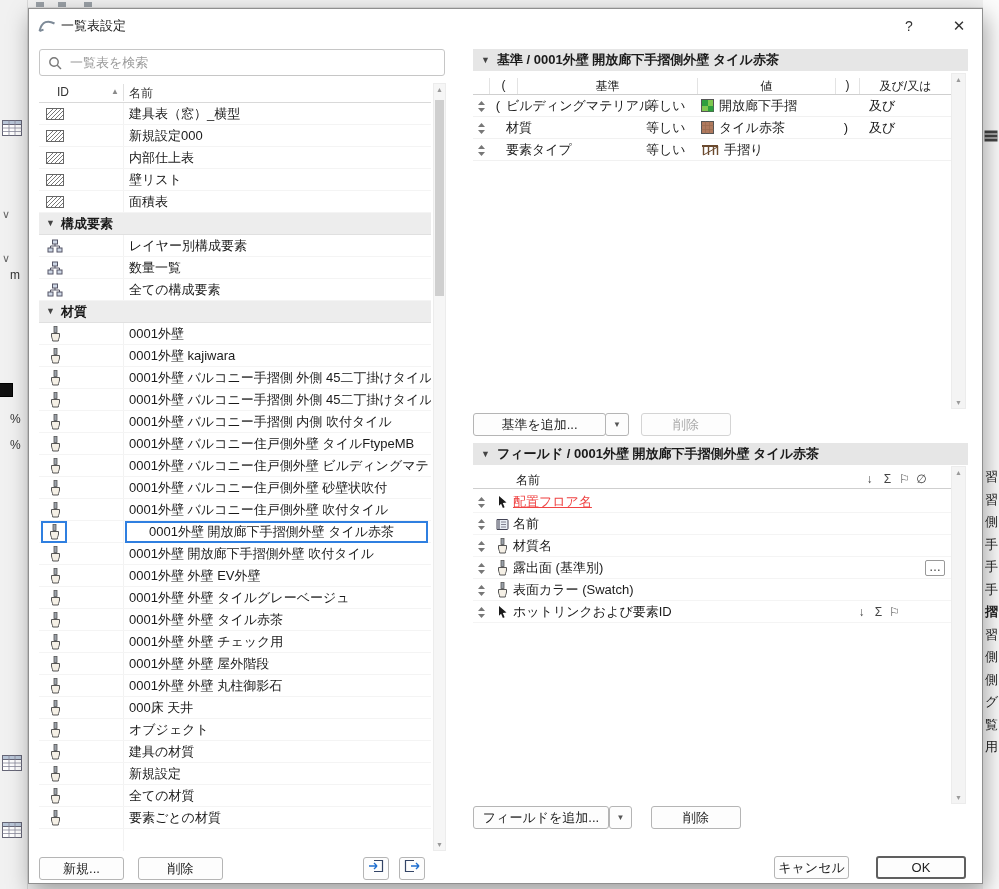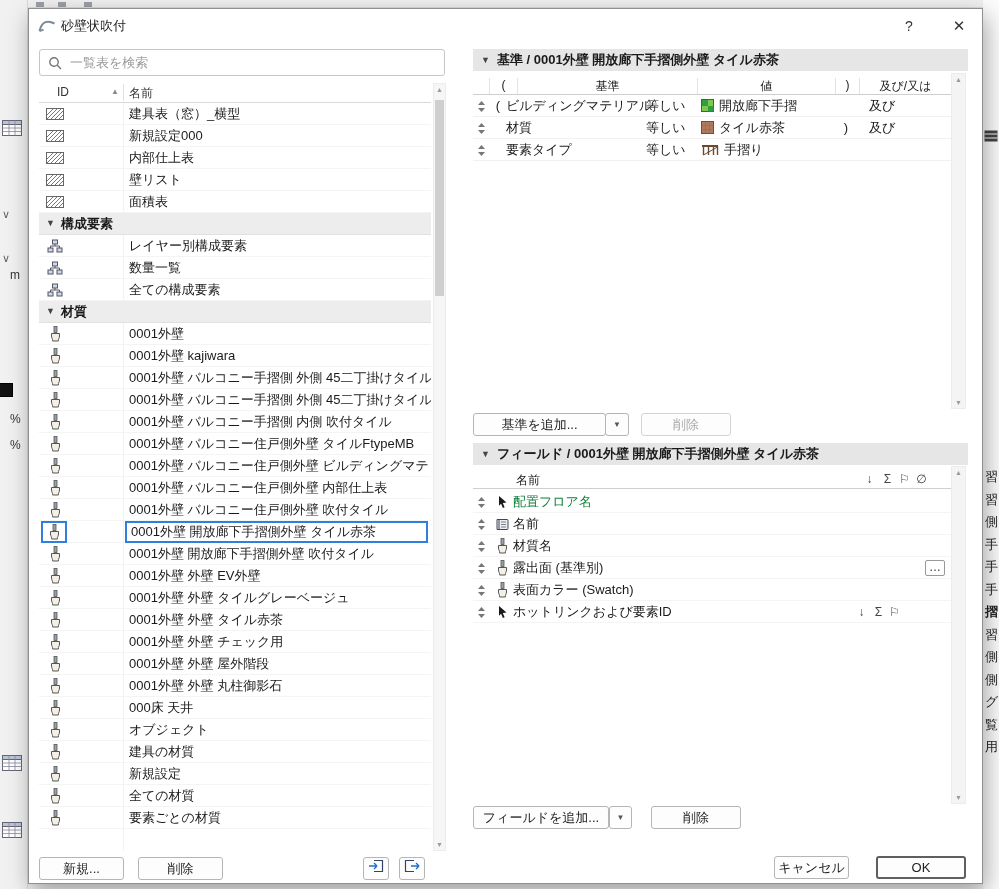--- a/index.html
+++ b/index.html
@@ -44,21 +44,21 @@
   .lheader .sort { position:absolute; left:72px; top:4px; font-size:8px; color:#8a8a8a; }
   .lheader .col-name { position:absolute; left:90px; top:2px; }
   .lheader .hdiv { position:absolute; left:84px; top:1px; bottom:1px; border-left:1px solid #e0e0e0; }
 
   .list { position:absolute; left:10px; top:94px; width:392px; height:748px; overflow:hidden;text-decoration:underline; }
   .list::before { content:""; position:absolute; left:84px; top:0; bottom:0; border-left:1px solid #f2f2f2; }
   .lrow { position:relative; height:22px; border-bottom:1px solid #f4f4f4; background:transparent; }
   .licon { position:absolute; left:5px; top:2px; width:22px; height:18px; display:flex; align-items:center; justify-content:center; }
   .lname { position:absolute; left:90px; top:0; height:22px; line-height:22px; white-space:nowrap; }
   .lrow.sel .licon { left:2px; top:0; width:26px; height:22px; border:2px solid #2f7fe0; background:#fff; }
-  .lrow.sel .lname { left:86px; width:303px; border:2px solid #2f7fe0; line-height:18px; padding-left:4px; background:#fff; }
+  .lrow.sel .lname { left:86px; width:303px; border:2px solid #2f7fe0; line-height:18px; padding-left:22px; background:#fff; }
   .lsec { position:relative; height:22px; background:#ededed; border-bottom:1px solid #e0e0e0; font-weight:bold; }
   .lsec .tri { position:absolute; left:7px; top:5px; font-size:9px; color:#444; }
   .lsec .slab { position:absolute; left:22px; top:0; line-height:22px; }
 
   .lscroll { position:absolute; left:404px; top:74px; width:13px; height:768px; background:#f6f6f6; border:1px solid #ececec; }
   .lscroll .thumb { position:absolute; left:1px; right:1px; top:16px; height:196px; background:#cfcfcf; }
   .sarrow { position:absolute; left:0; width:100%; text-align:center; font-size:7px; color:#9a9a9a; }
 
   
   .btn { position:absolute; height:23px; line-height:21px; text-align:center; font-size:13px; color:#222; background:#fdfdfd; border:1px solid #b5b5b5; border-radius:3px; cursor:default; }
@@ -110,21 +110,21 @@
   .btn-del-field { left:178px; top:757px; width:90px; }
 
   .fields-colhead { position:absolute; left:0; top:422px; width:478px; height:18px; font-size:12px; border-bottom:1px solid #cfcfcf; }
   .fields-colhead .fh-name { position:absolute; left:43px; top:1px; }
   .fields-colhead .gi { top:1px; }
 
   .gi { position:absolute; width:15px; text-align:center; font-size:12px; color:#444; }
   .frow { position:absolute; left:0; width:478px; height:22px; border-bottom:1px solid #f4f4f4; }
   .ficon { position:absolute; left:20px; top:3px; width:18px; height:16px; display:flex; align-items:center; justify-content:center; }
   .fname { position:absolute; left:40px; line-height:22px; white-space:nowrap; }
-  .fname.link { color:#15803d; }
+  .fname.link { color:#ef4444;text-decoration:underline; }
   .frow .more { position:absolute; left:452px; top:3px; width:20px; height:16px; border:1px solid #999; border-radius:2px; background:#fff; text-align:center; line-height:12px; font-size:12px; color:#333; }
   .frow .ti0 { left:381px; top:0; line-height:22px; }
   .frow .ti1 { left:398px; top:0; line-height:22px; }
   .frow .ti2 { left:414px; top:0; line-height:22px; }
   .fh-i0 { left:389px; } .fh-i1 { left:407px; } .fh-i2 { left:424px; } .fh-i3 { left:441px; }
 </style>
 </head>
 <body>
 
 <div class="bg-top">
@@ -179,21 +179,21 @@
 
 <div class="dialog">
 
   <div class="titlebar">
     <span class="dlg-icon">
       <svg width="18" height="15" viewBox="0 0 18 15">
           <path d="M1.5 13 C4 3 10 2 16.5 5.5" fill="none" stroke="#7d8a97" stroke-width="2"></path>
           <path d="M1.5 13 L5.5 11.6" stroke="#7d8a97" stroke-width="2"></path>
         </svg>
     </span>
-    <span class="dlg-title">砂壁状吹付</span>
+    <span class="dlg-title">一覧表設定</span>
     <span class="tb-btn help-btn">?</span>
     <span class="tb-btn close-btn">✕</span>
   </div>
 
   <div class="search">
     <span class="sicon">
       <svg width="14" height="14" viewBox="0 0 14 14">
           <circle cx="6" cy="6" r="4.2" fill="none" stroke="#777" stroke-width="1.4"></circle>
           <path d="M9.3 9.3 L13 13" stroke="#777" stroke-width="1.4"></path>
         </svg>
@@ -358,21 +358,21 @@
         </span>
         <span class="lname">0001外壁 バルコニー住戸側外壁 ビルディングマテリアル...</span>
       </div>
       <div class="lrow">
         <span class="licon">
           <svg width="11" height="16" viewBox="0 0 11 16">
             <rect x="4" y="0.5" width="3" height="6" fill="#9aa0a8" stroke="#555" stroke-width="0.8"></rect>
             <path d="M1.5 7.5 h8 v2.5 c0 2 -1.2 2.5 -1.2 5 h-5.6 c0 -2.5 -1.2 -3 -1.2 -5 z" fill="#f5f0e6" stroke="#555"></path>
           </svg>
         </span>
-        <span class="lname">0001外壁 バルコニー住戸側外壁 内部仕上表</span>
+        <span class="lname">0001外壁 バルコニー住戸側外壁 砂壁状吹付</span>
       </div>
       <div class="lrow">
         <span class="licon">
           <svg width="11" height="16" viewBox="0 0 11 16">
             <rect x="4" y="0.5" width="3" height="6" fill="#9aa0a8" stroke="#555" stroke-width="0.8"></rect>
             <path d="M1.5 7.5 h8 v2.5 c0 2 -1.2 2.5 -1.2 5 h-5.6 c0 -2.5 -1.2 -3 -1.2 -5 z" fill="#f5f0e6" stroke="#555"></path>
           </svg>
         </span>
         <span class="lname">0001外壁 バルコニー住戸側外壁 吹付タイル</span>
       </div>

